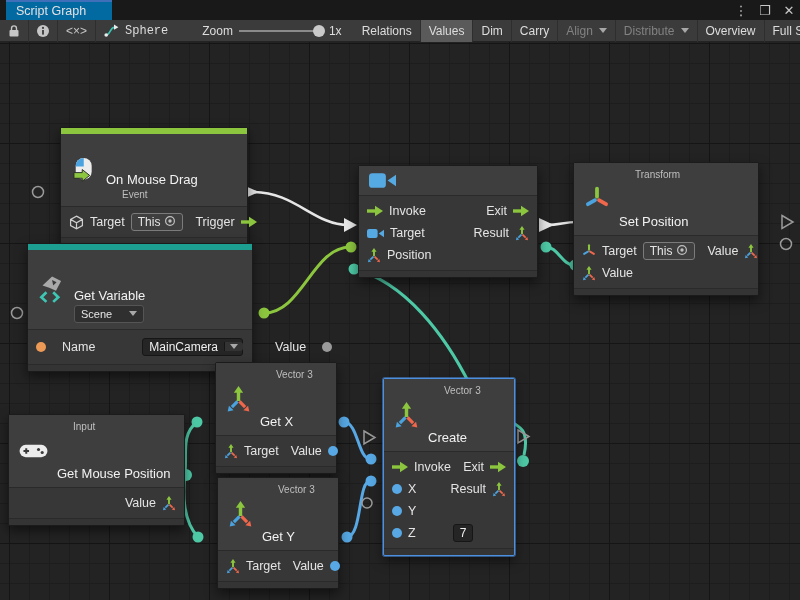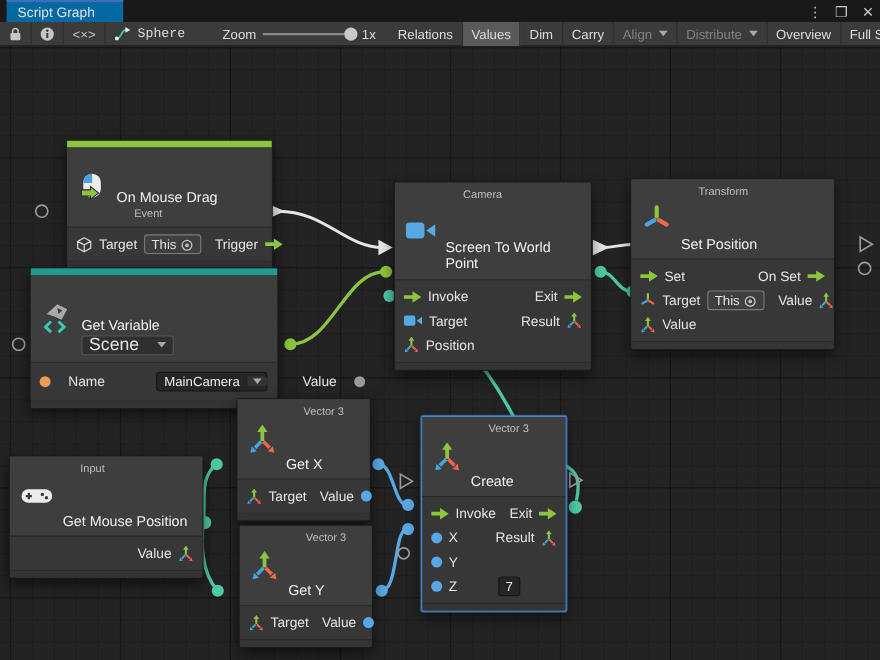--- a/index.html
+++ b/index.html
@@ -50,28 +50,28 @@
   .hdr { display:flex; align-items:center; gap:9px; padding:6px 10px; background:#3E3E3E; }
   .hdr .txt { display:flex; flex-direction:column; justify-content:center; gap:1px; }
   .cat { font-size:10px; color:#BFBFBF; line-height:1.15;padding-left:16px; }
   .ttl { font-size:13px; color:#F2F2F2; line-height:1.2;margin-top:32px; }
   .body { border-top:1px solid #2A2A2A; background:#373737; padding:4px 8px; }
   .ftr { border-top:1px solid #2A2A2A; background:#343434; height:7px; border-radius:0 0 2px 2px; }
   .prow { display:flex; align-items:center; height:22px; gap:6px; white-space:nowrap; }
   .sp { flex:1; }
   .dot { width:10px; height:10px; border-radius:50%; flex:0 0 auto; }
   .dot.blue { background:#57A8E4; } .dot.gray { background:#9A9A9A; } .dot.orange { background:#EE9A57; }
-  .pill { display:inline-flex; align-items:flex-end; gap:4px; border:1px solid #7B7B7B; border-radius:3px;
+  .pill { display:inline-flex; align-items:flex-start; gap:4px; border:1px solid #7B7B7B; border-radius:3px;
     padding:1px 6px; background:#3F3F3F; font-size:12px; }
   .field { display:inline-flex; align-items:center; background:#252525; border:1px solid #161616;
     border-radius:3px; padding:1px 6px; font-size:12px; color:#EFEFEF;margin-left:31px; }
   .field .fcaret-box { margin:-2px -7px -2px 6px; padding:2px 5px; border-left:1px solid #161616; background:#333333;
     display:flex; align-items:center; border-radius:0 3px 3px 0; }
   .ddown { display:inline-flex; align-items:center; gap:17px; background:#2F2F2F; border:1px solid #555555;
-    border-radius:3px; padding:0 6px; height:18px; font-size:16px; }
+    border-radius:3px; padding:0 6px; height:18px; font-size:11px; }
   .pi { flex:0 0 auto; }
 </style>
 </head>
 <body>
 
 <svg width="0" height="0" style="position:absolute">
   <defs>
     <symbol id="sym-v3" viewBox="0 0 20 22">
       <polygon points="10,0 13.8,5.5 11.4,5.5 11.4,12.2 8.6,12.2 8.6,5.5 6.2,5.5" fill="#8CC63E"></polygon>
       <path d="M9.2,12.6 L4.6,17.2" stroke="#4AA3DF" stroke-width="2.6"></path>
@@ -304,24 +304,20 @@
         </div>
       </div>
       <div class="ftr"></div>
     </div>
 
     <div class="node" style="left:358px; top:123px; width:180px;">
       <div class="hdr">
         <svg class="pi" width="27" height="17">
             <use href="#sym-camera"></use>
           </svg>
-        <div class="txt">
-          <span class="cat">Camera</span>
-          <span class="ttl">Screen To World Point</span>
-        </div>
       </div>
       <div class="body">
         <div class="prow">
           <svg class="pi" width="16" height="12">
               <use href="#sym-flow"></use>
             </svg>
           <span>Invoke</span>
           <span class="sp"></span>
           <span>Exit</span>
           <svg class="pi" width="16" height="12">
@@ -353,31 +349,20 @@
       <div class="hdr">
         <svg class="pi" width="26" height="26">
             <use href="#sym-transform"></use>
           </svg>
         <div class="txt">
           <span class="cat">Transform</span>
           <span class="ttl">Set Position</span>
         </div>
       </div>
       <div class="body">
-        <div class="prow">
-          <svg class="pi" width="16" height="12">
-              <use href="#sym-flow"></use>
-            </svg>
-          <span>Set</span>
-          <span class="sp"></span>
-          <span>On Set</span>
-          <svg class="pi" width="16" height="12">
-              <use href="#sym-flow"></use>
-            </svg>
-        </div>
         <div class="prow">
           <svg class="pi" width="14" height="14">
               <use href="#sym-transform"></use>
             </svg>
           <span>Target</span>
           <span class="pill">
             <span>This</span>
             <svg class="pi" width="12" height="12">
                 <use href="#sym-this"></use>
               </svg>

